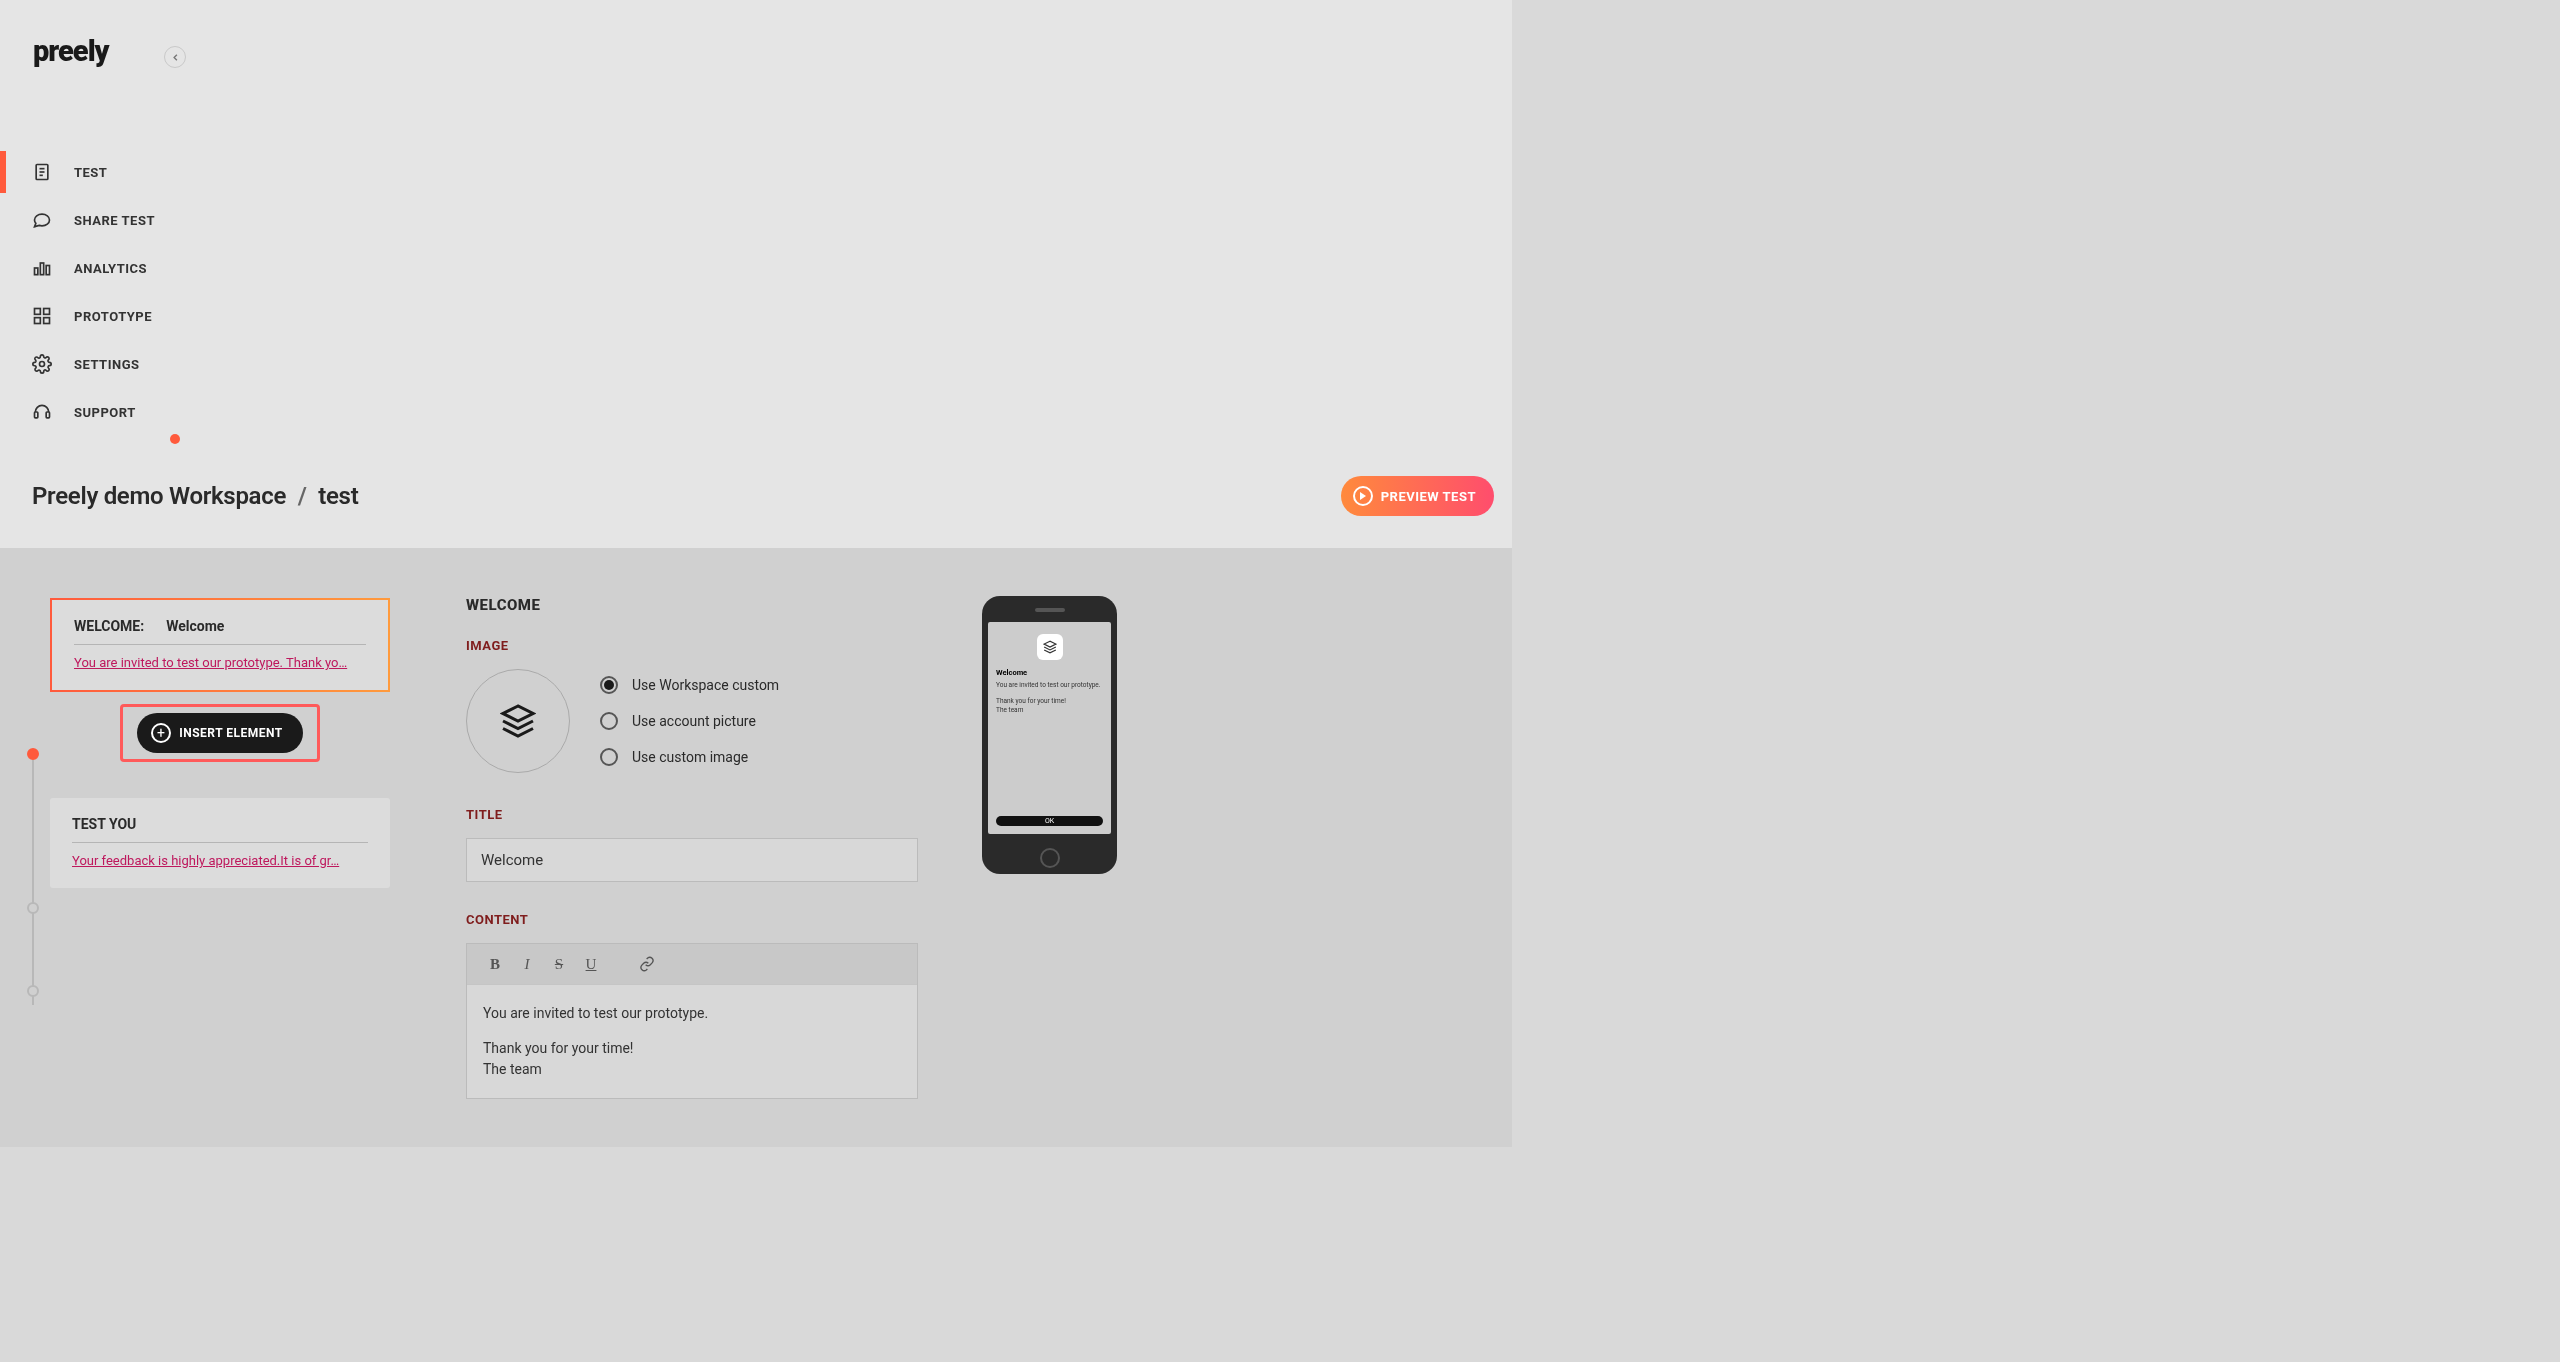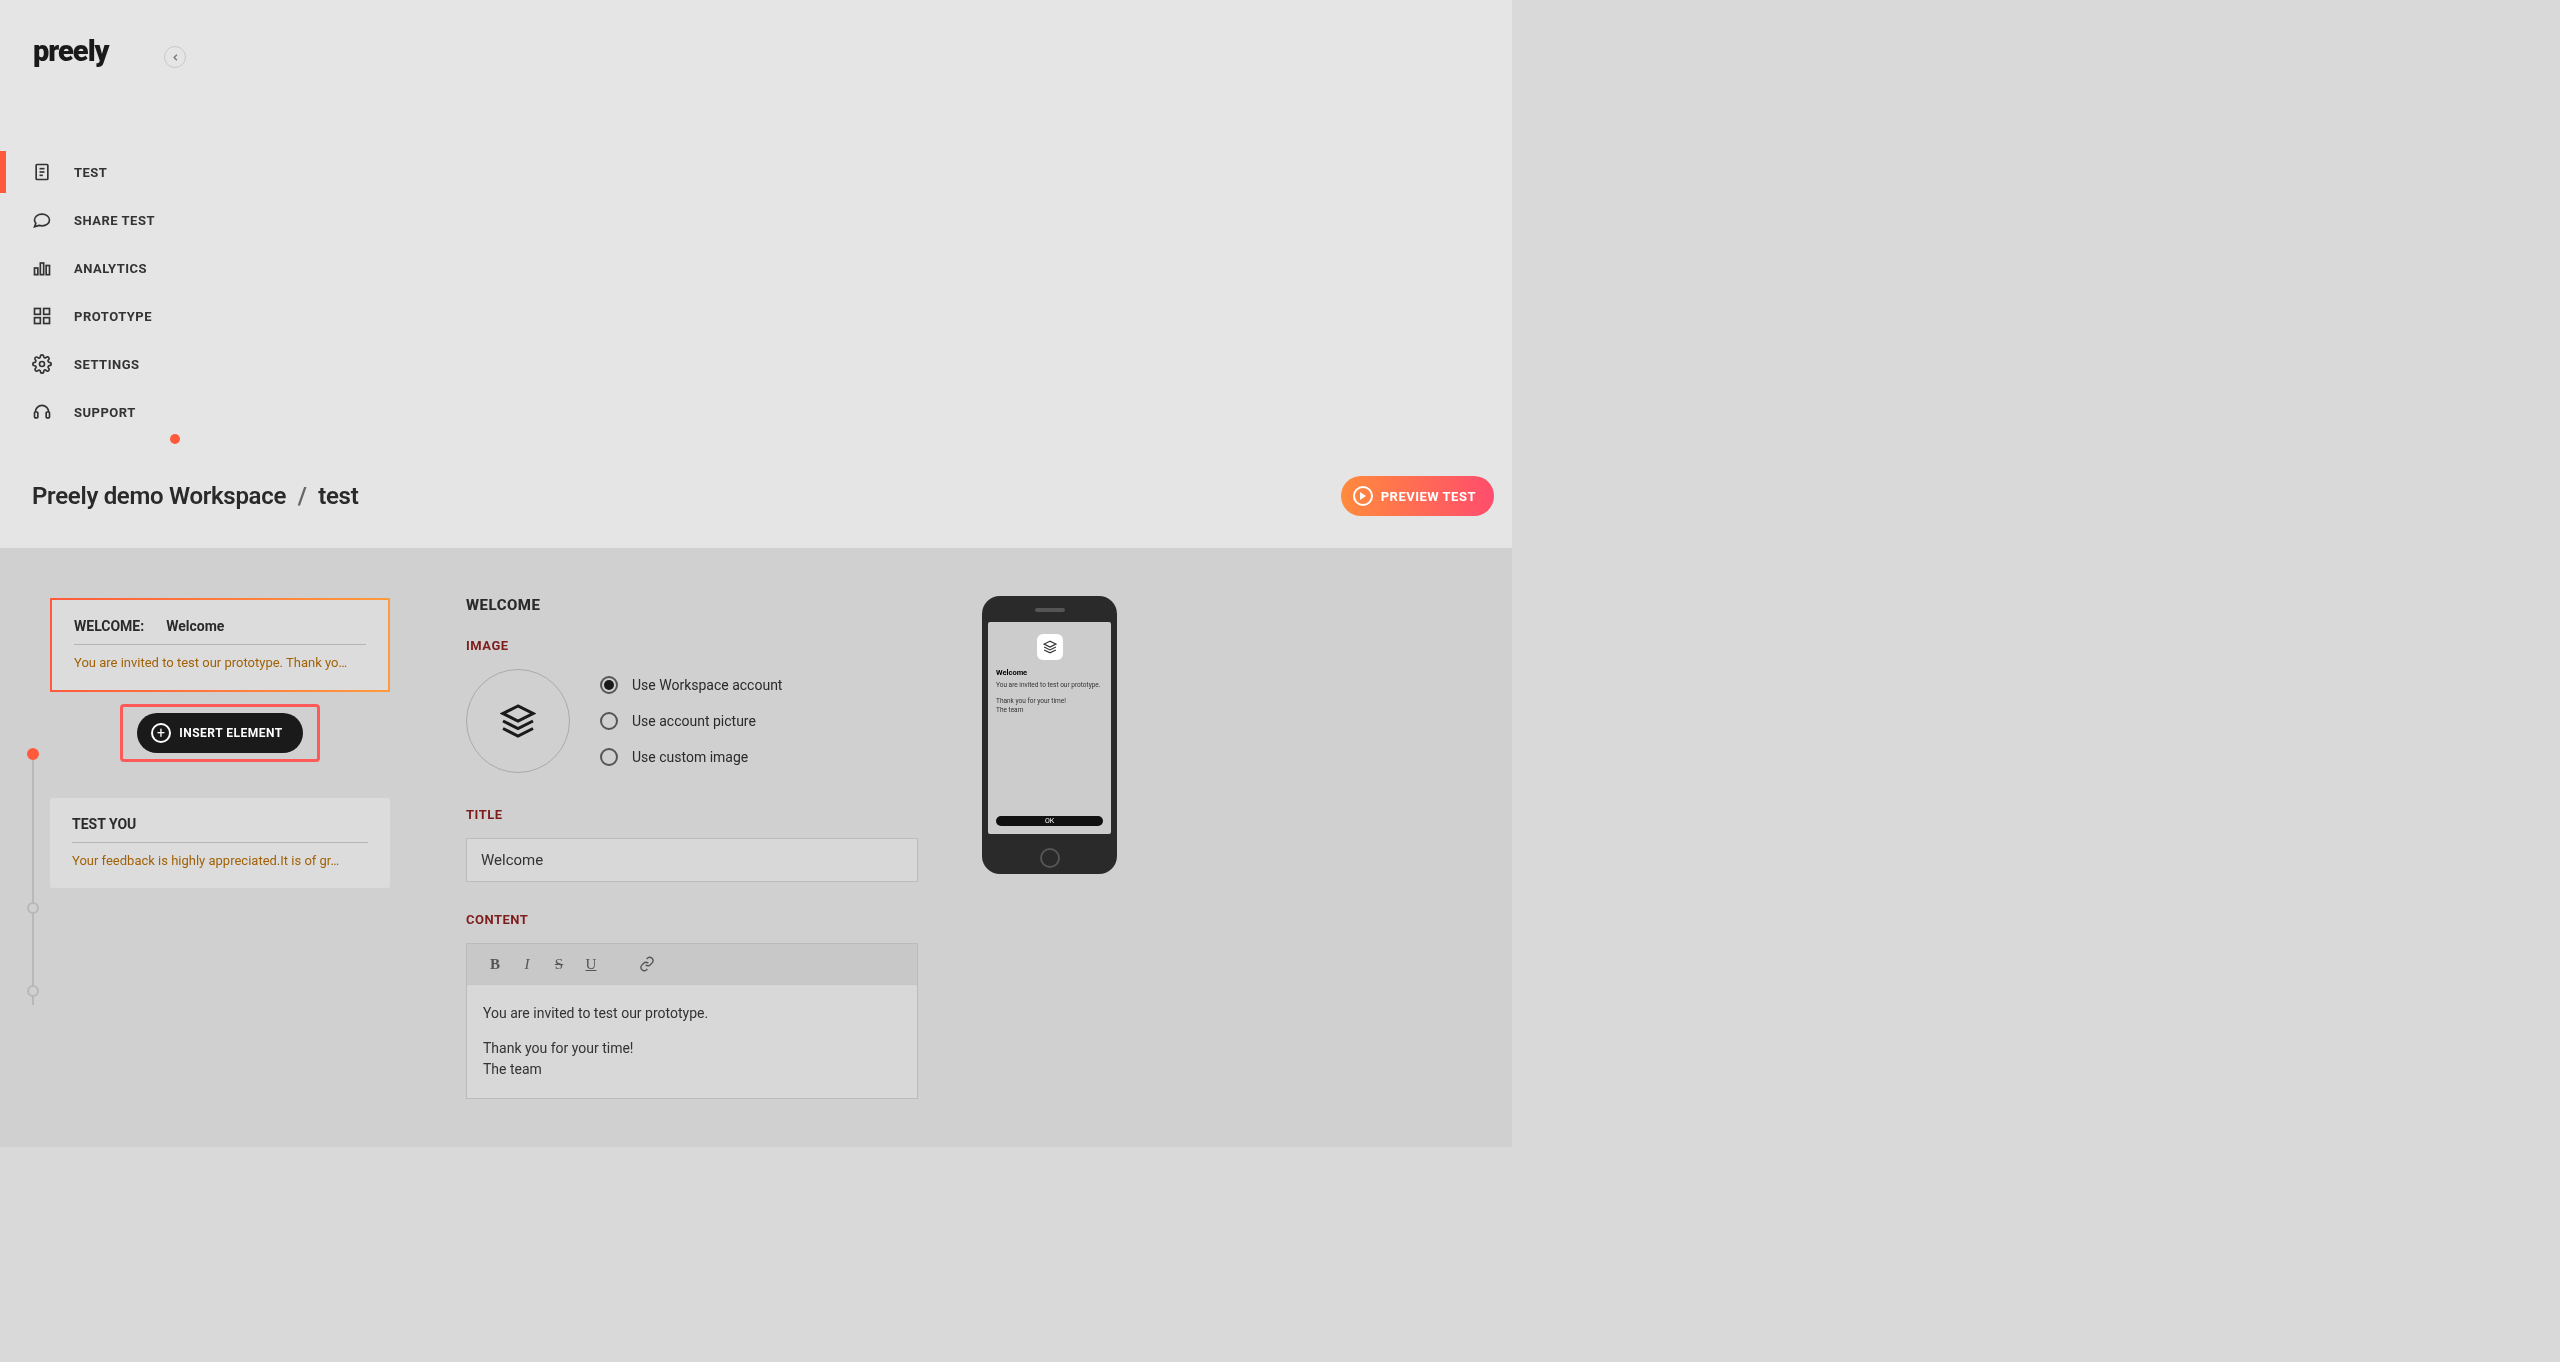--- a/index.html
+++ b/index.html
@@ -38,21 +38,21 @@
     .tl-dot { position: absolute; left: 27px; width: 12px; height: 12px; border-radius: 50%; background: #d0d0d0; border: 2px solid #b8b8b8; }
     .tl-dot.d1 { top: 200px; background: #ff5a3c; border-color: #ff5a3c; }
     .tl-dot.d2 { top: 354px; }
     .tl-dot.d3 { top: 437px; }
     
     .card { background: #dcdcdc; border-radius: 3px; padding: 18px 22px 20px; margin-left: 24px; margin-bottom: 12px; position: relative; }
     .card.selected { border: 2px solid; border-image: linear-gradient(90deg,#ff5a3c,#ff9a3c) 1; border-radius: 4px; }
     .card-title-row { display: flex; gap: 22px; border-bottom: 1px solid #b5b5b5; padding-bottom: 10px; margin-bottom: 10px; }
     .card-kind { font-size: 14px; font-weight: 700; color: #2a2a2a; }
     .card-title { font-size: 14px; font-weight: 700; color: #2a2a2a; }
-    .card-desc { font-size: 13px; color: #a16207; white-space: nowrap; overflow: hidden; text-overflow: ellipsis; }
+    .card-desc { font-size: 13px; color: #be185d; white-space: nowrap; overflow: hidden; text-overflow: ellipsis; text-decoration: underline; }
     .card-simple .card-title-row { border: none; padding-bottom: 0; margin-bottom: 0; }
     .card-status { margin-left: auto; font-size: 13px; font-weight: 700; color: #19b24b; }
     
     .insert-wrap { margin: 0 0 12px 24px; padding: 6px; border: 3px solid #ff5a5a; border-radius: 4px; display: flex; justify-content: center; width: 200px; margin-left: auto; margin-right: auto; position: relative; left: 12px; }
     .insert-btn { background: #1a1a1a; color: #fff; border: none; border-radius: 999px; padding: 10px 20px 10px 14px; font-size: 12px; font-weight: 700; letter-spacing: 0.5px; display: flex; align-items: center; gap: 8px; cursor: pointer; }
     .plus-ico { width: 20px; height: 20px; border: 2px solid #fff; border-radius: 50%; display: flex; align-items: center; justify-content: center; line-height: 1; font-size: 14px; font-weight: 400; }
     
     
     .editor { flex: 1; background: #d0d0d0; padding: 48px 50px; display: flex; gap: 64px; }
     .editor-form { width: 452px; }
@@ -215,21 +215,21 @@
             <div class="image-circle">
               <svg class="layers-ico" viewBox="0 0 24 24" fill="none" stroke="currentColor" stroke-width="2">
                   <polygon points="12 2 2 7 12 12 22 7 12 2"></polygon>
                   <polyline points="2 12 12 17 22 12"></polyline>
                   <polyline points="2 17 12 22 22 17"></polyline>
                 </svg>
             </div>
             <div class="radio-col">
               <div class="radio-opt">
                 <span class="radio-circle checked"></span>
-                <span class="radio-label">Use Workspace account</span>
+                <span class="radio-label">Use Workspace custom</span>
               </div>
               <div class="radio-opt">
                 <span class="radio-circle"></span>
                 <span class="radio-label">Use account picture</span>
               </div>
               <div class="radio-opt">
                 <span class="radio-circle"></span>
                 <span class="radio-label">Use custom image</span>
               </div>
             </div>

